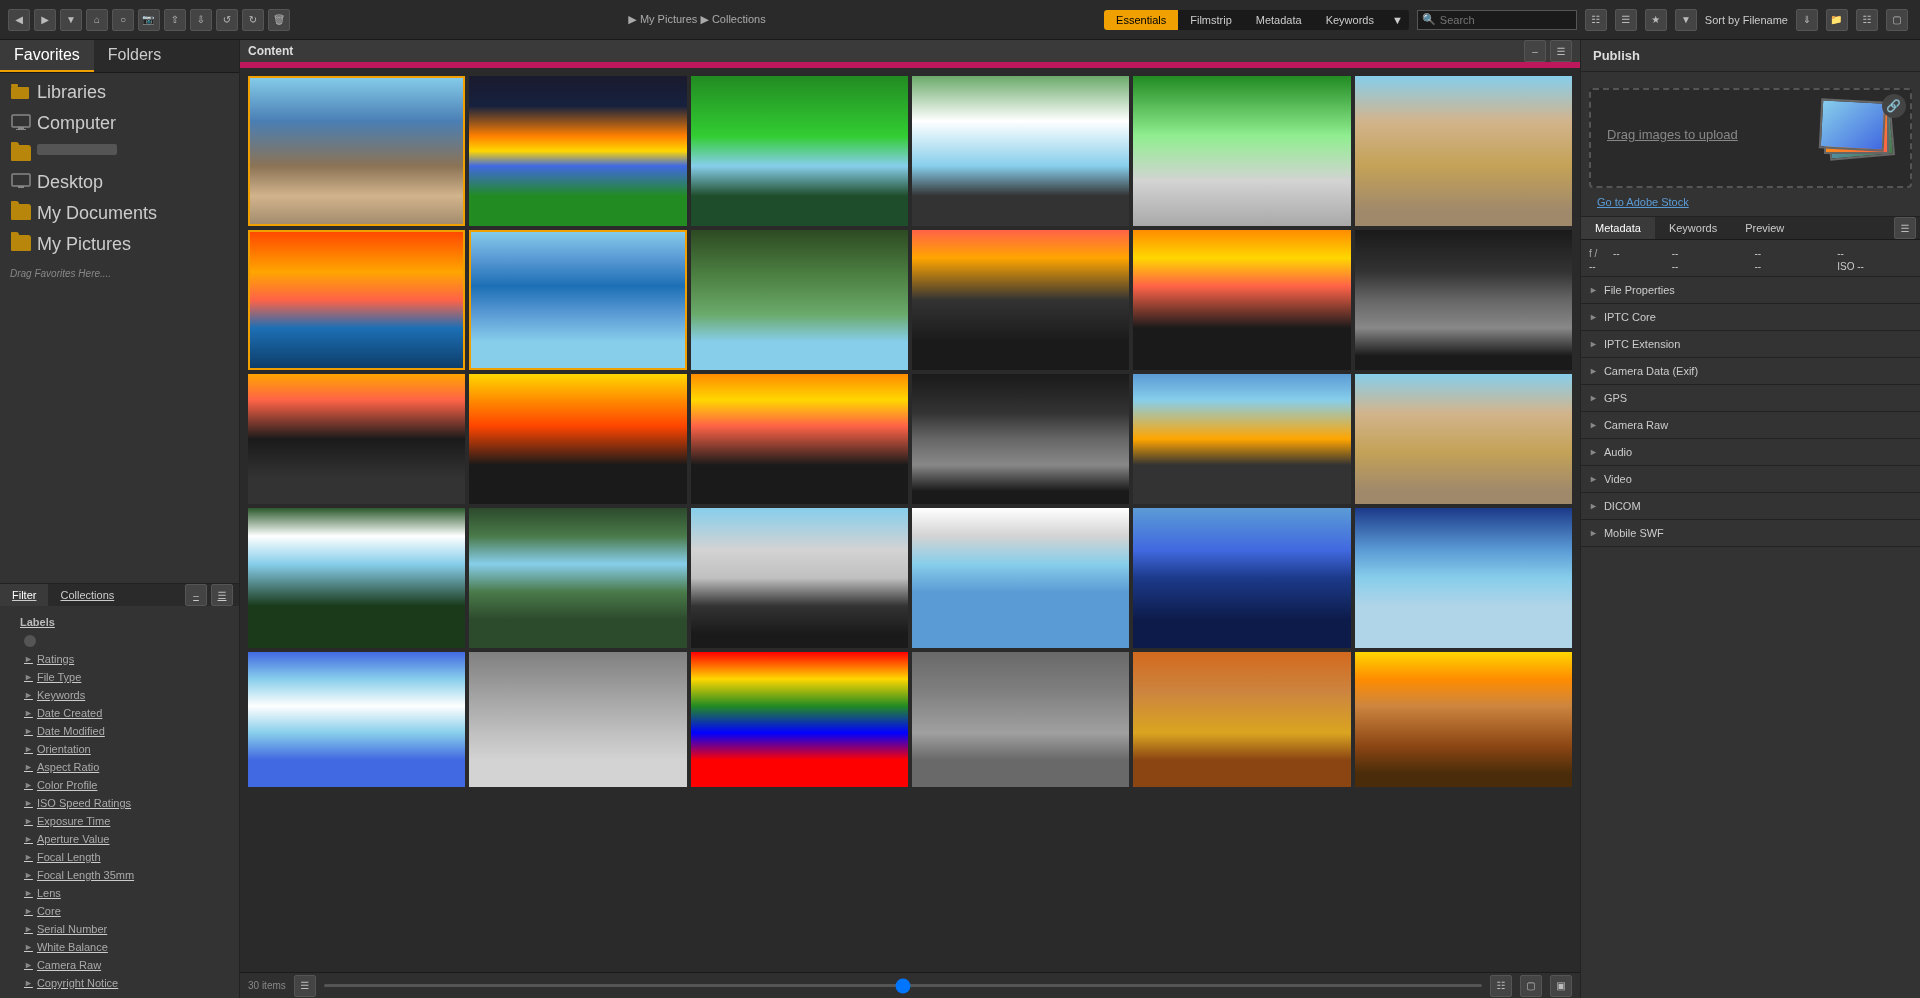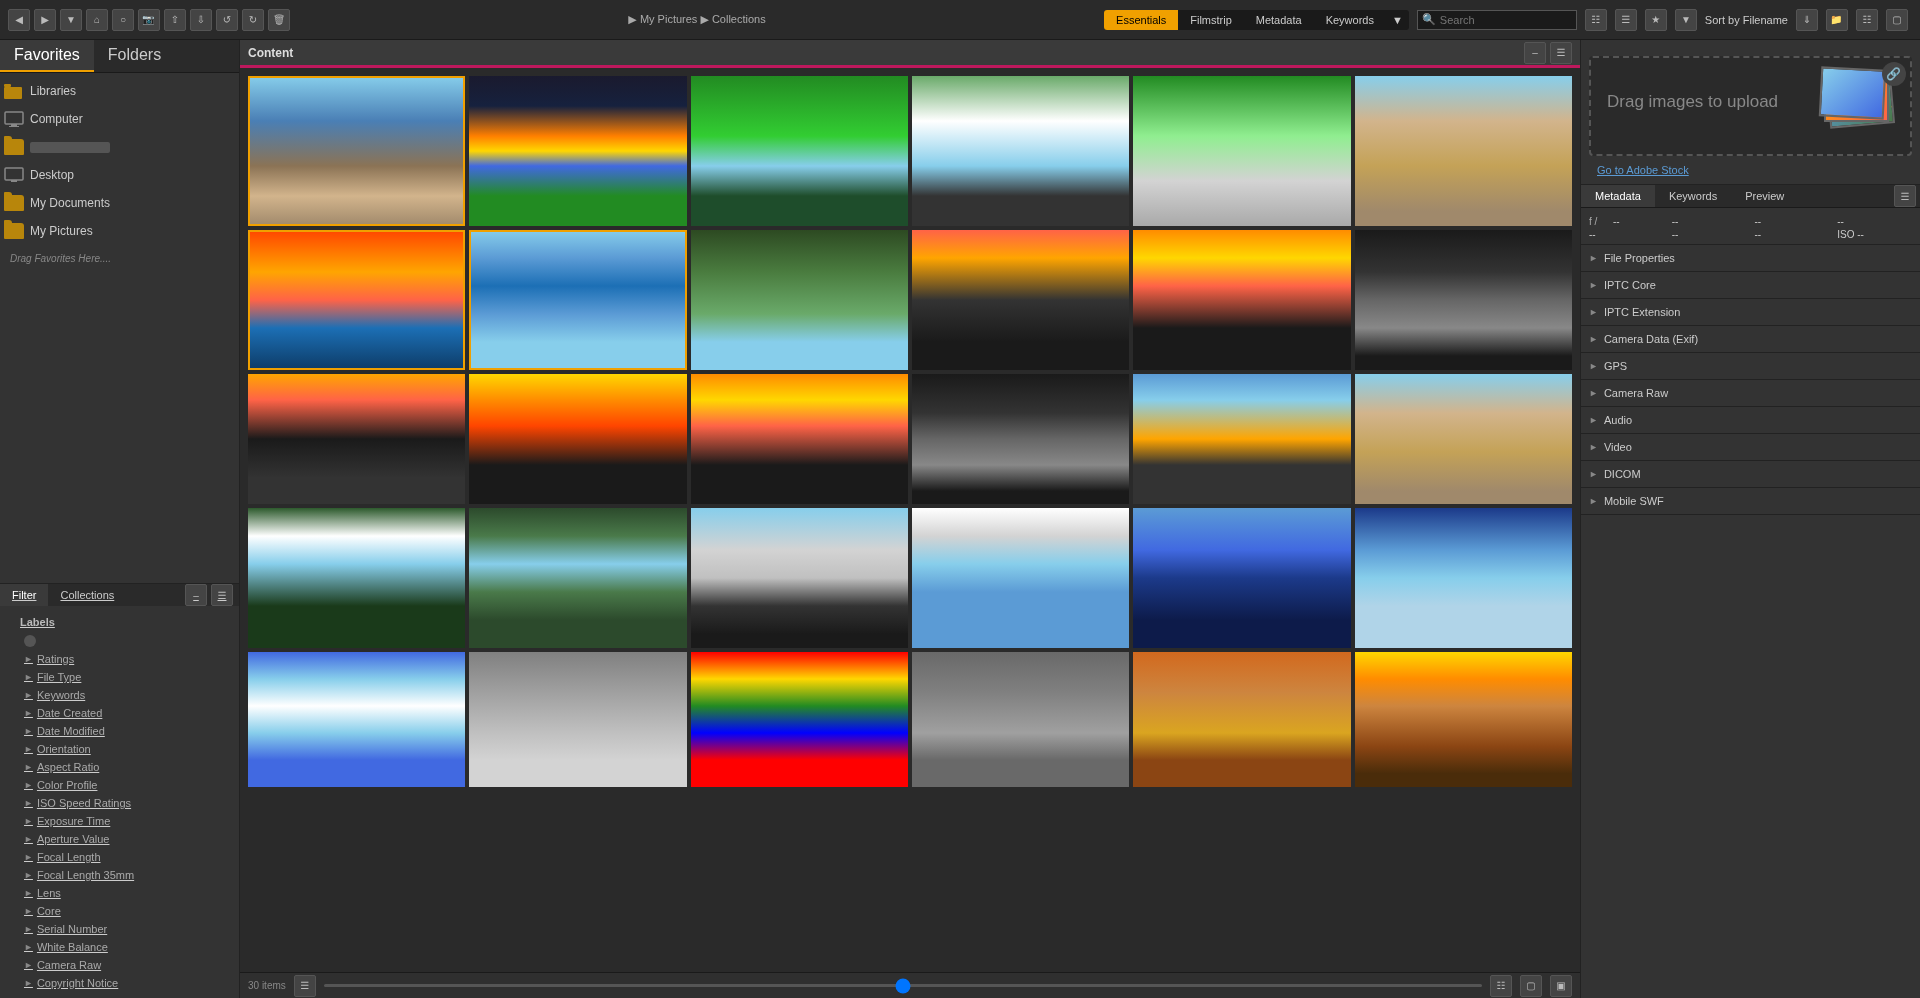--- a/index.html
+++ b/index.html
@@ -23,41 +23,41 @@
     
     .main-area { display: flex; flex: 1; overflow: hidden; }
 
     
     .left-panel { width: 240px; background: #333; border-right: 1px solid #222; display: flex; flex-direction: column; flex-shrink: 0; overflow: hidden; }
     .panel-tabs { display: flex; background: #2a2a2a; border-bottom: 1px solid #1a1a1a; }
     .panel-tab { padding: 6px 14px; font-size: 16px; cursor: pointer; color: #ccc; }
     .panel-tab.active { background: #3a3a3a; color: #fff; border-bottom: 2px solid #f0a000; }
 
     .favorites-list { flex: 1; overflow-y: auto; padding: 4px 0; }
-    .fav-item { display: flex; align-items: center; gap: 6px; padding: 5px 4px; cursor: pointer; font-size: 12px; color: #ccc; }
+    .fav-item { display: flex; align-items: flex-start; gap: 6px; padding: 5px 11px; cursor: pointer; font-size: 18px; color: #ccc; }
     .fav-icon { width: 20px; height: 18px; display: flex; align-items: center; justify-content: center; flex-shrink: 0; }
     .folder-icon { width: 20px; height: 16px; background: #b8860b; border-radius: 1px 3px 1px 1px; position: relative; }
     .folder-icon::before { content: ''; position: absolute; top: -3px; left: 0; width: 8px; height: 4px; background: #b8860b; border-radius: 1px 3px 0 0; }
     .drag-hint { padding: 8px 10px; font-size: 10px; color: #888; font-style: italic; }
 
     
     .filter-panel { border-top: 1px solid #222; text-decoration: underline; }
     .filter-panel-tabs { display: flex; background: #2a2a2a; }
     .filter-tab { padding: 5px 12px; font-size: 11px; cursor: pointer; color: #ccc; }
     .filter-tab.active { background: #3a3a3a; color: #fff; }
     .filter-tab-actions { margin-left: auto; display: flex; align-items: center; gap: 4px; padding-right: 6px; }
     .filter-body { padding: 6px 20px; }
     .filter-section-title { font-size: 11px; font-weight: bold; color: #bbb; padding: 4px 0; }
     .filter-row { display: flex; align-items: center; padding: 3px 4px; cursor: pointer; font-size: 11px; color: #aaa; }
     .filter-row .arrow { margin-right: 4px; color: #888; font-size: 9px; }
     .color-dot { width: 12px; height: 12px; border-radius: 50%; background: #555; margin-right: 6px; }
 
     
     .content-area { flex: 1; display: flex; flex-direction: column; overflow: hidden; }
-    .content-header { height: 28px; background: #3a3a3a; display: flex; align-items: center; justify-content: space-between; border-bottom: 3px solid #be185d; padding: 0 8px; flex-shrink: 0; gap: 28px; }
+    .content-header { height: 28px; background: #3a3a3a; display: flex; align-items: center; justify-content: space-between; border-bottom: 6px solid #be185d; padding: 0 8px; flex-shrink: 0; gap: 28px; }
     .content-title { font-size: 12px; font-weight: bold; color: #ddd; }
     .content-grid { flex: 1; overflow-y: auto; background: #2a2a2a; padding: 8px; display: grid; grid-template-columns: repeat(6, 1fr); gap: 4px; align-content: start; }
 
     .thumb { position: relative; background: #1a1a1a; cursor: pointer; }
     .thumb-inner { width: 100%; height: 130px; overflow: hidden; background: #222; }
     .thumb.selected { outline: 2px solid #f0a000; outline-offset: -2px; }
 
     
     .img-mountains-blue { background: linear-gradient(180deg, #87ceeb 0%, #4a7fb5 30%, #8b7355 60%, #d2b48c 80%, #a0896b 100%); }
     .img-rainbow { background: linear-gradient(180deg, #1a1a2e 0%, #16213e 20%, #ff7f00 40%, #ffd700 50%, #4169e1 60%, #228b22 80%); }
@@ -92,21 +92,21 @@
     .footer-slider { flex: 1; appearance: none; height: 3px; background: #555; border-radius: 2px; }
 
     
     .right-panel { width: 340px; background: #333; border-left: 1px solid #222; display: flex; flex-direction: column; flex-shrink: 0; overflow: hidden; }
     .publish-header { padding: 8px 12px; font-size: 13px; font-weight: bold; color: #ddd; border-bottom: 1px solid #222; }
     .publish-content { padding: 8px; }
     .publish-service { display: flex; align-items: center; gap: 8px; padding: 6px 8px; background: #2a2a2a; border-radius: 3px; cursor: pointer; }
     .adobe-stock-icon { width: 32px; height: 32px; background: #e8392a; display: flex; align-items: center; justify-content: center; color: #fff; font-weight: bold; font-size: 14px; border-radius: 3px; flex-shrink: 0; }
     .service-name { font-size: 12px; color: #ddd; font-weight: bold; }
     .drag-area { margin: 8px 0; padding: 16px; border: 2px dashed #555; border-radius: 4px; text-align: center; position: relative; min-height: 100px; background: #2a2a2a; }
-    .drag-text { font-size: 17px; color: #888; margin-bottom: 8px; }
+    .drag-text { font-size: 13px; color: #888; margin-bottom: 8px; text-decoration: underline; }
     .arrow-right { font-size: 36px; color: #f0a000; display: block; text-align: center; line-height: 1; }
     .photo-stack { position: absolute; right: 20px; top: 10px; width: 70px; height: 60px; }
     .photo-stack-item { position: absolute; width: 65px; height: 50px; background: #555; border: 2px solid #666; }
     .photo-stack-item:nth-child(1) { transform: rotate(-5deg); top: 8px; left: 8px; background: linear-gradient(135deg, #5b9bd5 0%, #4a7a4a 100%); }
     .photo-stack-item:nth-child(2) { transform: rotate(0deg); top: 4px; left: 4px; background: linear-gradient(135deg, #ffa500 0%, #ff6347 100%); }
     .photo-stack-item:nth-child(3) { transform: rotate(3deg); top: 0px; left: 0px; background: linear-gradient(135deg, #87ceeb 0%, #4169e1 100%); }
     .adobe-stock-link { font-size: 11px; color: #5b9bd5; cursor: pointer; text-decoration: underline; padding: 4px 8px; }
     .publish-icon { width: 32px; height: 32px; background: #444; border-radius: 50%; display: flex; align-items: center; justify-content: center; font-size: 16px; color: #ccc; cursor: pointer; }
 
     
@@ -430,20 +430,21 @@
       <span style="font-size:10px;color:#888;">30 items</span>
       <div class="toolbar-btn">☰</div>
       <input type="range" class="footer-slider" min="0" max="100" value="50" style="">
       <div class="toolbar-btn">☷</div>
       <div class="toolbar-btn">▢</div>
       <div class="toolbar-btn">▣</div>
     </div>
   </div>
 
   <div class="right-panel">
+    <div class="publish-header">Publish</div>
     <div class="publish-content">
 
       <div class="drag-area" style="display:flex;align-items:center;justify-content:space-between;position:relative;padding:12px 16px;">
         <span class="drag-text">Drag images to upload</span>
         <span class="arrow-right">➔</span>
         <div class="photo-stack">
           <div class="photo-stack-item"></div>
           <div class="photo-stack-item"></div>
           <div class="photo-stack-item"></div>
         </div>

